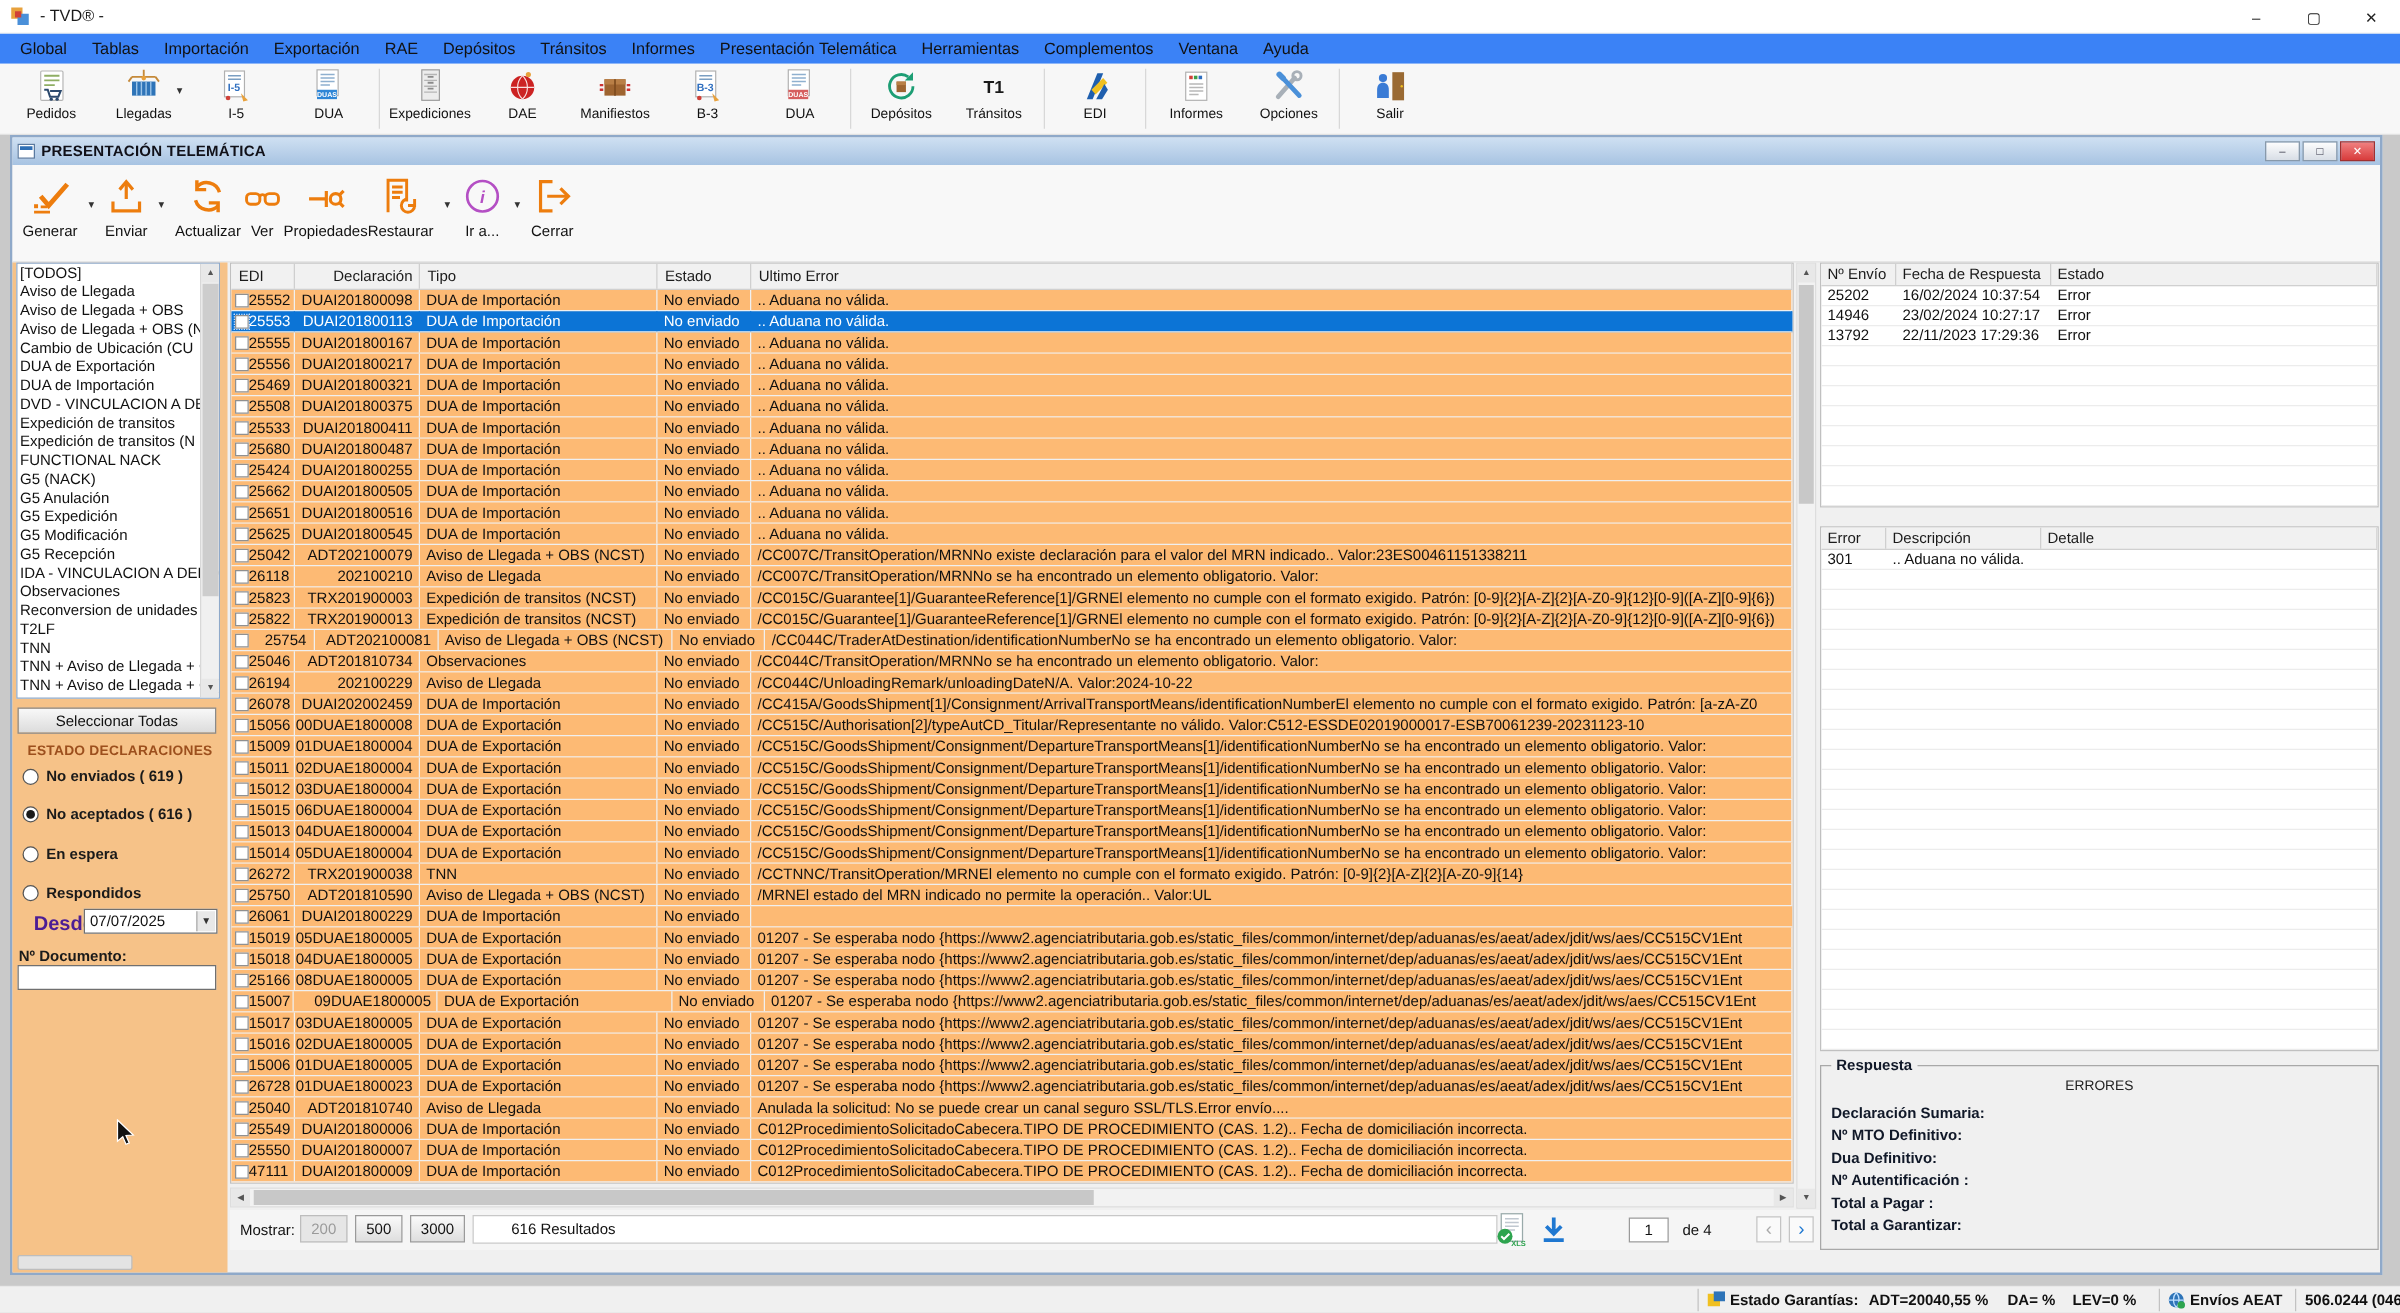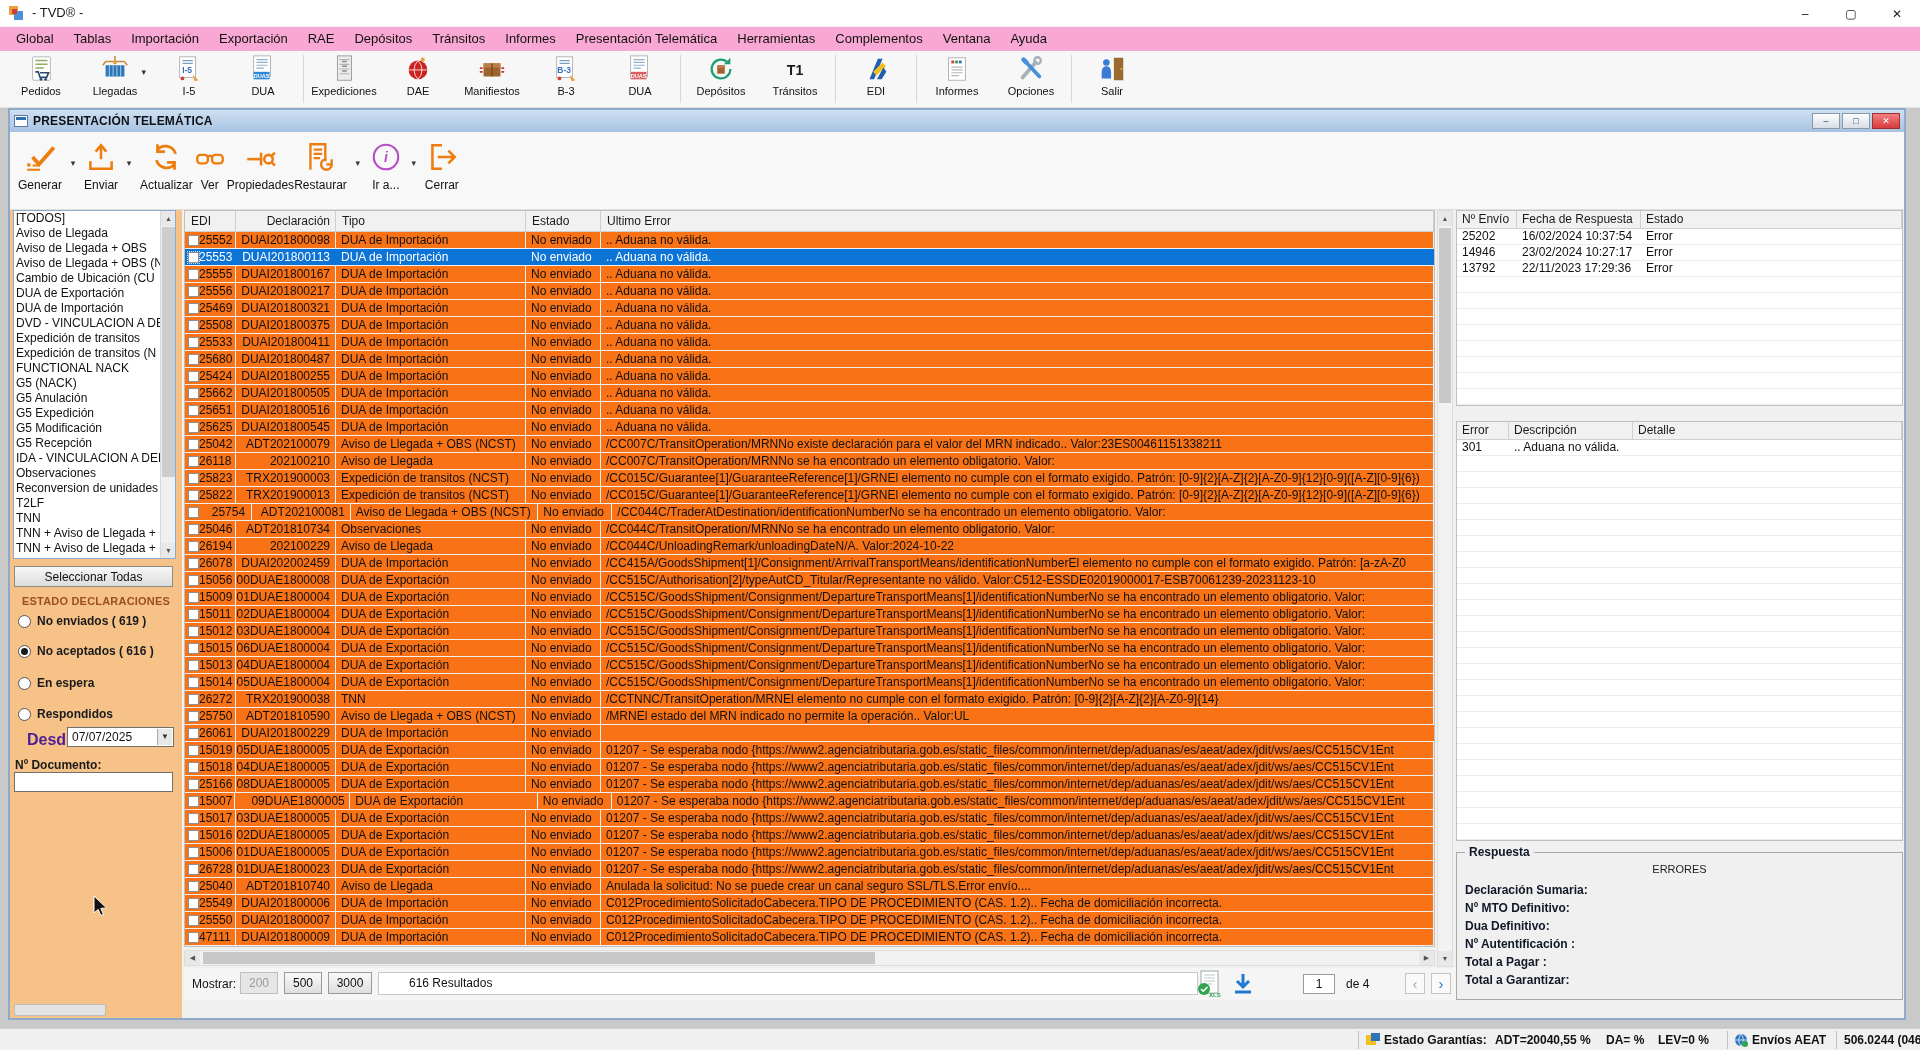--- a/index.html
+++ b/index.html
@@ -5,21 +5,21 @@
   html,body{margin:0;padding:0;background:#dedede;}
   *{box-sizing:border-box;font-family:"Liberation Sans",sans-serif;}
   .app{position:relative;width:1920px;height:1050px;background:#ffffff;overflow:hidden;}
 
   
   .titlebar{position:absolute;left:0;top:0;width:1920px;height:27px;background:#fff;border-bottom:1px solid #f0f0f0;}
   .appicon{position:absolute;left:8px;top:5px;width:16px;height:16px;}
   .title-text{position:absolute;left:32px;top:5px;font-size:13px;color:#1a1a1a;}
   .winbtns{position:absolute;right:0;top:0;height:27px;display:flex;}
   .winbtn{width:46px;height:27px;display:flex;align-items:center;justify-content:center;font-size:12px;color:#222;}
-  .menubar{position:absolute;left:0;top:27px;width:1920px;height:24px;background:#f9a8d4;display:flex;align-items:center;padding-left:6px;}
+  .menubar{position:absolute;left:0;top:27px;width:1920px;height:24px;background:#3b82f6;display:flex;align-items:center;padding-left:6px;}
   .mitem{padding:0 10px;font-size:13px;color:#111;height:24px;line-height:24px;}
   .mitem:first-child{text-decoration:none;}
 
   
   .toolbar{position:absolute;left:0;top:51px;width:1920px;height:57px;background:#f7f7f7;border-bottom:1px solid #e2e2e2;display:flex;align-items:stretch;padding-left:4px;}
   .tbtn{position:relative;width:74px;display:flex;flex-direction:column;align-items:center;justify-content:flex-start;padding-top:3px;}
   .tbicon{width:30px;height:30px;}
   .tbicon svg{width:30px;height:30px;}
   .tblabel{font-size:11px;color:#111;margin-top:1px;white-space:nowrap;}
   .tbcaret{position:absolute;right:6px;top:16px;font-size:9px;color:#333;}
@@ -60,21 +60,21 @@
   .desde-combo{position:absolute;left:57px;top:517px;width:107px;height:20px;background:#fff;border:1px solid #707070;font-size:12px;color:#111;line-height:18px;padding-left:4px;}
   .desde-btn{position:absolute;right:1px;top:1px;width:15px;height:16px;background:#e8e8e8;border-left:1px solid #aaa;font-size:8px;color:#333;display:flex;align-items:center;justify-content:center;}
   .ndoc-label{position:absolute;left:5px;top:548px;font-size:12px;font-weight:bold;color:#1a1a1a;}
   .ndoc-input{position:absolute;left:4px;top:562px;width:159px;height:20px;background:#fff;border:1px solid #707070;}
 
   
   .maingrid{position:absolute;left:174px;top:100px;width:1251px;height:737px;background:#fff;border:1px solid #c0c0c0;overflow:hidden;}
   .g-head{display:flex;height:21px;background:#f1f1f1;border-bottom:1px solid #d0d0d0;}
   .g-hcell{font-size:12px;color:#1a1a1a;line-height:20px;padding-left:6px;border-right:1px solid #cfcfcf;white-space:nowrap;overflow:hidden;}
   .g-hcell.h1{text-align:right;padding-right:5px;}
-  .g-row{display:flex;height:17px;border-bottom:1px solid #efefef;background:#f97316;}
+  .g-row{display:flex;height:17px;border-bottom:1px solid #efefef;background:#fdba74;}
   .g-cell{font-size:12px;color:#101010;line-height:16px;white-space:nowrap;overflow:hidden;border-right:1px solid #f0f0f0;padding-left:5px;}
   .g-cell.c0{display:flex;align-items:center;padding-left:3px;}
   .g-cell.c1{text-align:right;padding-right:5px;padding-left:0;}
   .rowcheck{width:11px;height:11px;border:1px solid #909090;background:#fff;flex:0 0 11px;}
   .edinum{margin-left:auto;padding-right:6px;}
   .g-row.sel{background:#0c74d6;}
   .g-row.sel .g-cell{color:#fff;border-right-color:#0c74d6;}
   .g-row.sel .rowcheck{outline:1px dotted #cfe4ff;}
 
   

